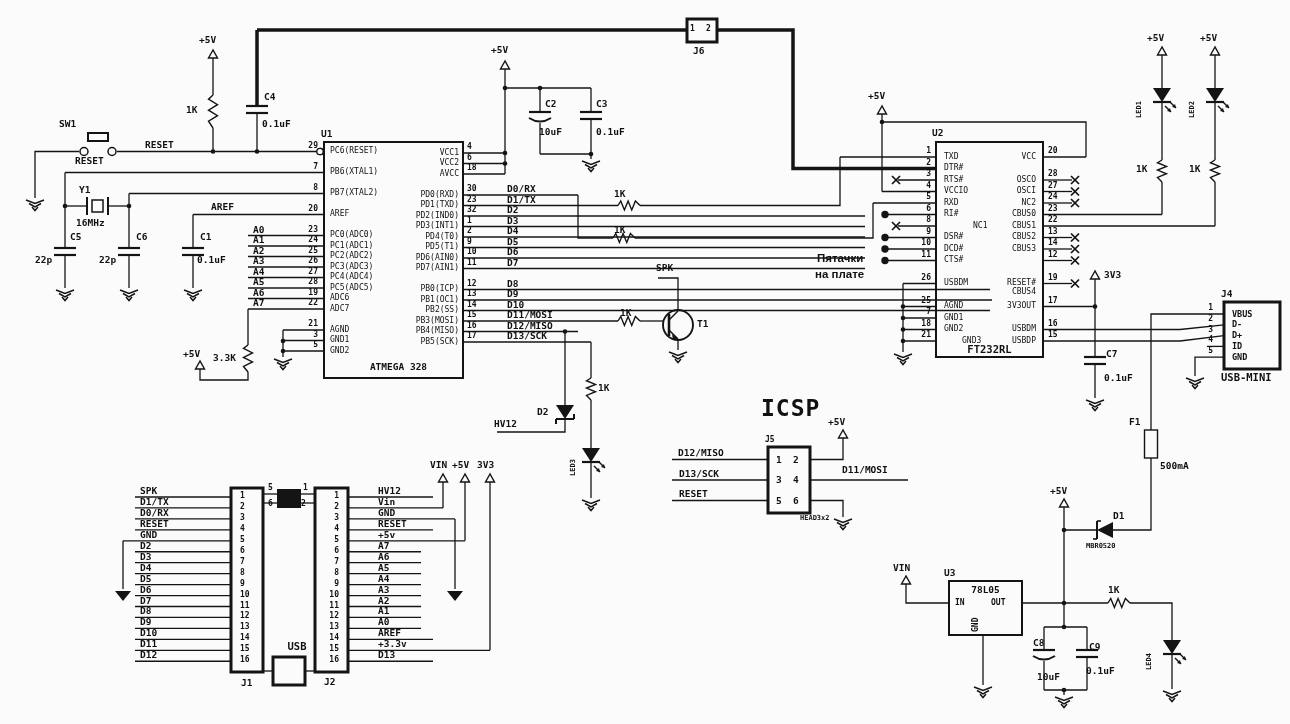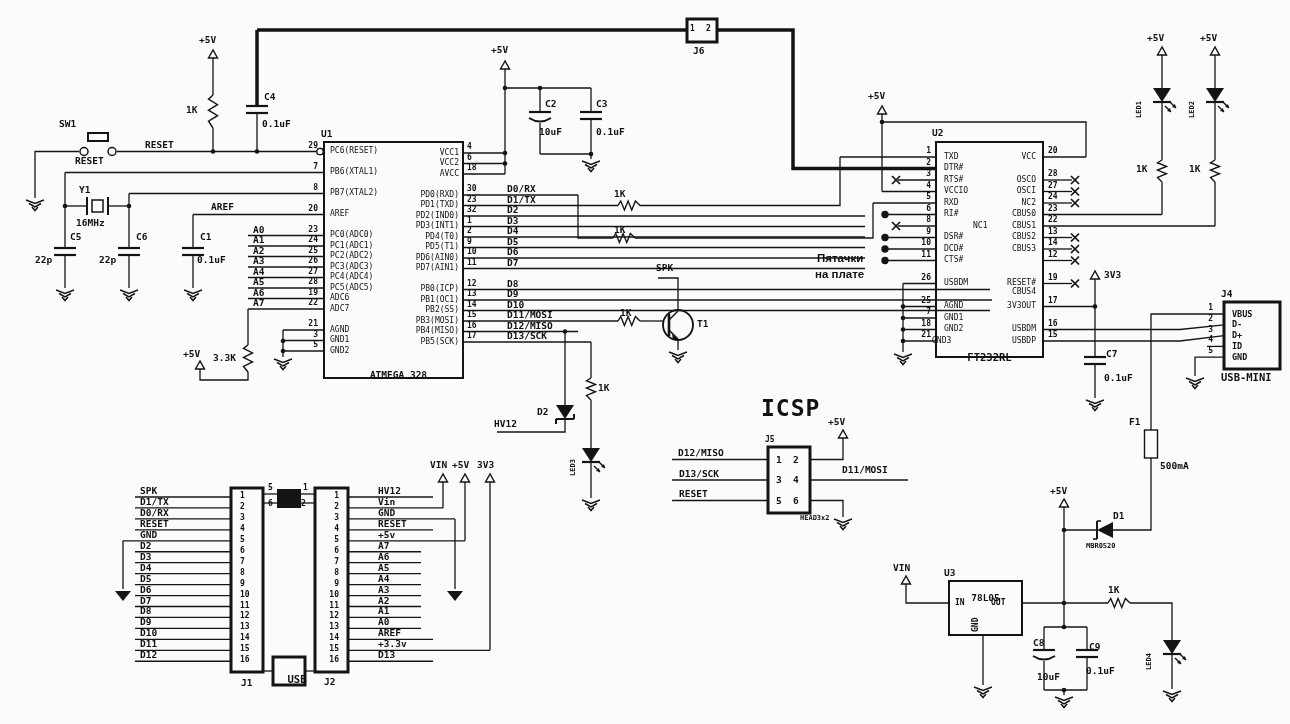--- a/index.html
+++ b/index.html
@@ -10,21 +10,21 @@
   .lb{position:absolute;white-space:pre;color:#111;font-family:"DejaVu Sans Mono",monospace;line-height:1;}
   .b{font-weight:bold;}
   .f8{font-size:8px;}
   .f9{font-size:9.5px;}
   .f10{font-size:10.5px;}
   .f7{font-size:7px;}
   .f23{font-size:23px;letter-spacing:1px;}
   .f11{font-size:11.5px;}
   .sans{font-family:"Liberation Sans",sans-serif;}
   .vl{writing-mode:vertical-rl;transform:rotate(180deg);}
-  .ctr{text-align:center;margin-top:8px;}
+  .ctr{text-align:center;}
   .bx{fill:none;stroke:#141414;stroke-width:2;}
   .bxt{fill:none;stroke:#141414;stroke-width:3;}
   .fuse{fill:#fbfbfb;stroke:#141414;stroke-width:1.4;}
   .pin-num{position:absolute;font:bold 8px "DejaVu Sans Mono",monospace;color:#111;white-space:pre;line-height:1;}
   .pin-name{position:absolute;font:8px "DejaVu Sans Mono",monospace;color:#111;white-space:pre;line-height:1;}
   [data-bold="1"] .pin-name{font-weight:bold;font-size:8.5px;}
   .net-label{position:absolute;font:bold 9.5px "DejaVu Sans Mono",monospace;color:#111;white-space:pre;line-height:1;}
 </style>
 </head>
 <body>
@@ -487,21 +487,21 @@
     <span class="lb b f9" style="left:697px;top:319px">T1</span>
     <span class="lb b f9" style="left:620px;top:308px">1K</span>
     <span class="lb b f9" style="left:614px;top:189px">1K</span>
     <span class="lb b f9" style="left:614px;top:225px">1K</span>
     <span class="lb b f9" style="left:537px;top:407px">D2</span>
     <span class="lb b f9" style="left:494px;top:419px">HV12</span>
     <span class="lb b f9" style="left:598px;top:383px">1K</span>
     <span class="lb b f7 vl" style="left:570px;top:448px;height:28px">LED3</span>
     <span class="lb b f9" style="left:241px;top:678px">J1</span>
     <span class="lb b f9" style="left:324px;top:677px">J2</span>
-    <span class="lb b f10 ctr" style="left:273px;top:666px;width:48px">USB</span>
+    <span class="lb b f10 ctr" style="left:273px;top:641px;width:48px">USB</span>
     <span class="lb b f8" style="left:268px;top:484px">5</span>
     <span class="lb b f8" style="left:303px;top:484px">1</span>
     <span class="lb b f8" style="left:268px;top:500px">6</span>
     <span class="lb b f8" style="left:301px;top:500px">2</span>
     <span class="lb b f9" style="left:430px;top:460px">VIN</span>
     <span class="lb b f9" style="left:452px;top:460px">+5V</span>
     <span class="lb b f9" style="left:477px;top:460px">3V3</span>
   </div>
 
   <div class="layer">
@@ -617,21 +617,21 @@
       <span class="pin-name" style="left: 944px; top: 256px;">CTS#</span>
       <span class="pin-num" style="left: 931px; top: 273.5px; transform: translateX(-100%);">26</span>
       <span class="pin-name" style="left: 944px; top: 279px;">USBDM</span>
       <span class="pin-num" style="left: 931px; top: 296.5px; transform: translateX(-100%);">25</span>
       <span class="pin-name" style="left: 944px; top: 302px;">AGND</span>
       <span class="pin-num" style="left: 931px; top: 308px; transform: translateX(-100%);">7</span>
       <span class="pin-name" style="left: 944px; top: 313.5px;">GND1</span>
       <span class="pin-num" style="left: 931px; top: 319.5px; transform: translateX(-100%);">18</span>
       <span class="pin-name" style="left: 944px; top: 325px;">GND2</span>
       <span class="pin-num" style="left: 931px; top: 331px; transform: translateX(-100%);">21</span>
-      <span class="pin-name" style="left: 932px; top: 336.5px;">GND3</span>
+      <span class="pin-name" style="left: 962px; top: 336.5px;">GND3</span>
     </div>
   <div class="layer">
       <span class="pin-num" style="left: 1048px; top: 147px;">20</span>
       <span class="pin-name" style="left: 1036px; top: 152.5px; transform: translateX(-100%);">VCC</span>
       <span class="pin-num" style="left: 1048px; top: 170px;">28</span>
       <span class="pin-name" style="left: 1036px; top: 175.5px; transform: translateX(-100%);">OSCO</span>
       <span class="pin-num" style="left: 1048px; top: 181.5px;">27</span>
       <span class="pin-name" style="left: 1036px; top: 187px; transform: translateX(-100%); padding-left: 20px;">OSCI</span>
       <span class="pin-num" style="left: 1048px; top: 193px;">24</span>
       <span class="pin-name" style="left: 1036px; top: 198.5px; transform: translateX(-100%);">NC2</span>

